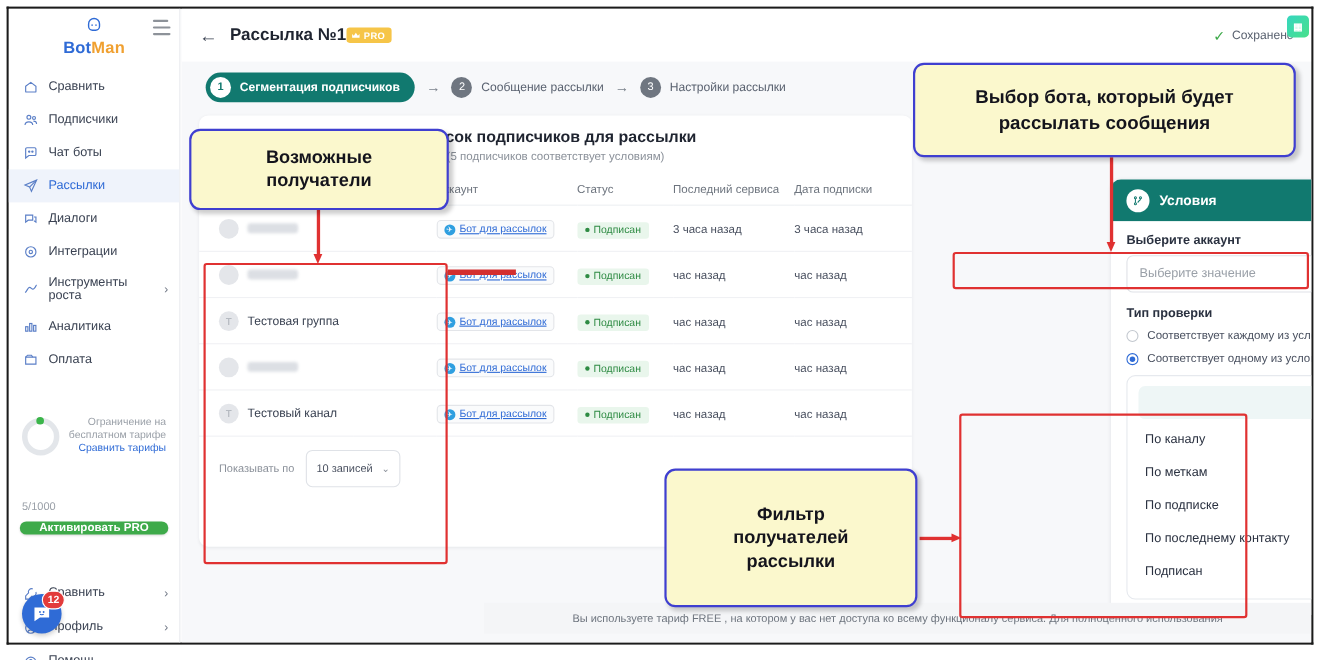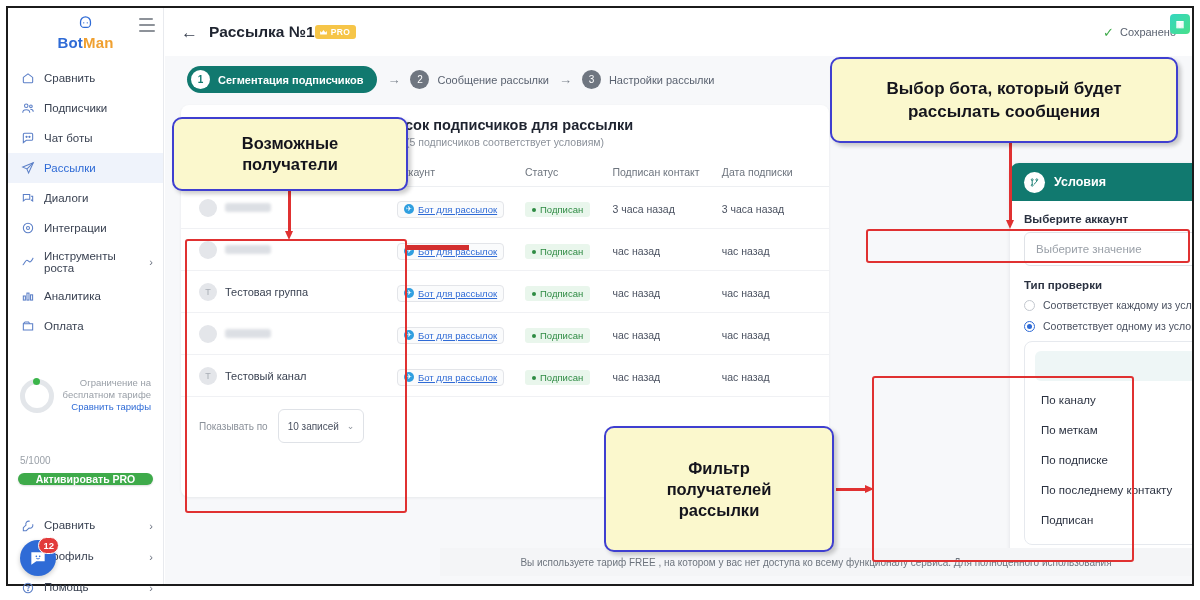--- a/index.html
+++ b/index.html
@@ -55,21 +55,21 @@
   .nav-chev { margin-left:auto; color:#6b7280; font-size: 11px; }
 
   .quota { margin-top: 36px; padding: 0 12px; display:flex; align-items:flex-start; gap:8px; }
   .ring { width: 34px; height: 34px; border-radius: 50%; border: 5px solid #e3e6ea; position: relative; flex:0 0 34px; margin-top:2px;}
   .ring .dot { position:absolute; width:7px; height:7px; border-radius:50%; background:#3bb54a; left:8px; top:-6px; }
   .quota-txt { flex:1; text-align:right; font-size: 9.5px; line-height: 12px; color:#9aa0a8; }
   .quota-txt .link { color:#2f6bd6; cursor:pointer; }
   .quota-count { padding: 2px 12px 0 12px; font-size: 10px; color:#9aa0a8;margin-top:40px; }
 
   .pro-btn {
-    margin: 7px 10px 3px 10px; height: 28px; border-radius: 7px; background: #3eaa4a;
+    margin: 7px 10px 16px 10px; height: 28px; border-radius: 7px; background: #3eaa4a;
     color:#fff; font-size: 10.5px; font-weight: bold; display:flex; align-items:center; justify-content:center;
     cursor:pointer; box-shadow: 0 1px 2px rgba(0,0,0,.14);
   }
   .nav-bottom { margin-top: 22px; }
   .nav-bottom .nav-item { height: 31px; }
 
   .chat-fab {
     position:absolute; left: 12px; bottom: 8px; width: 36px; height: 36px; border-radius: 50%;
     background: #2f6bd6; display:flex; align-items:center; justify-content:center; cursor:pointer;
     box-shadow: 0 2px 5px rgba(0,0,0,.2);
@@ -477,21 +477,21 @@
         <div class="list-title">Список подписчиков для рассылки</div>
         <div class="list-sub">(5 подписчиков соответствует условиям)</div>
 
         <table class="subs">
           <thead>
             <tr>
               <th class="c-name">Имя</th>
               <th class="c-prof">Профиль</th>
               <th class="c-acc">Аккаунт</th>
               <th class="c-stat">Статус</th>
-              <th class="c-last">Подписан контакт</th>
+              <th class="c-last">Последний сервиса</th>
               <th class="c-date">Дата подписки</th>
             </tr>
           </thead>
           <tbody>
 
             <tr>
               <td class="c-name">
                   <div class="person">
                     <span class="avatar"></span>
                     <span class="blur-name"></span>

